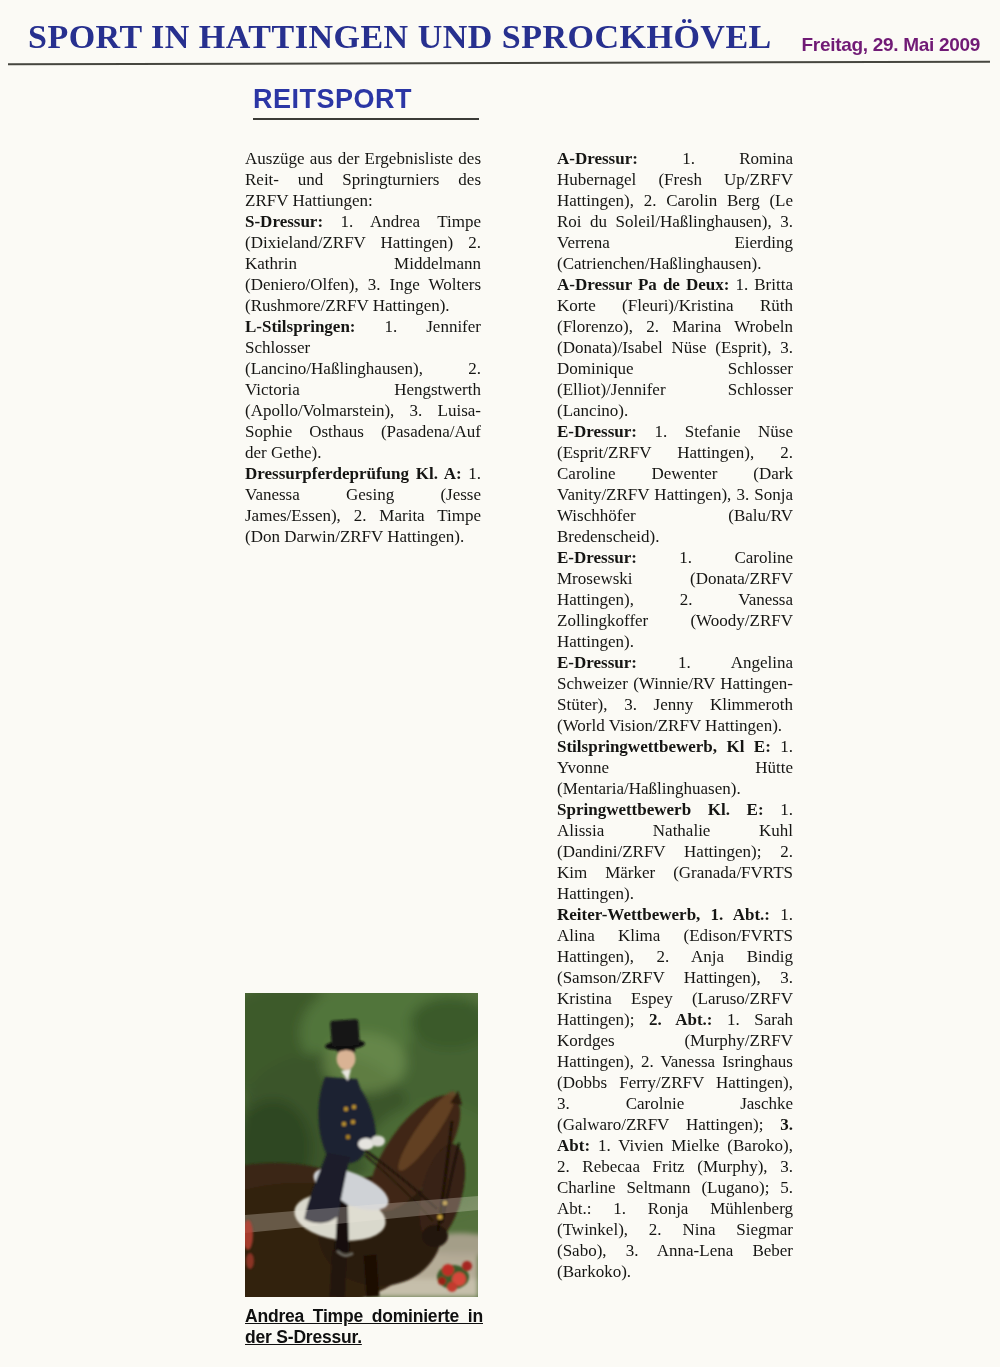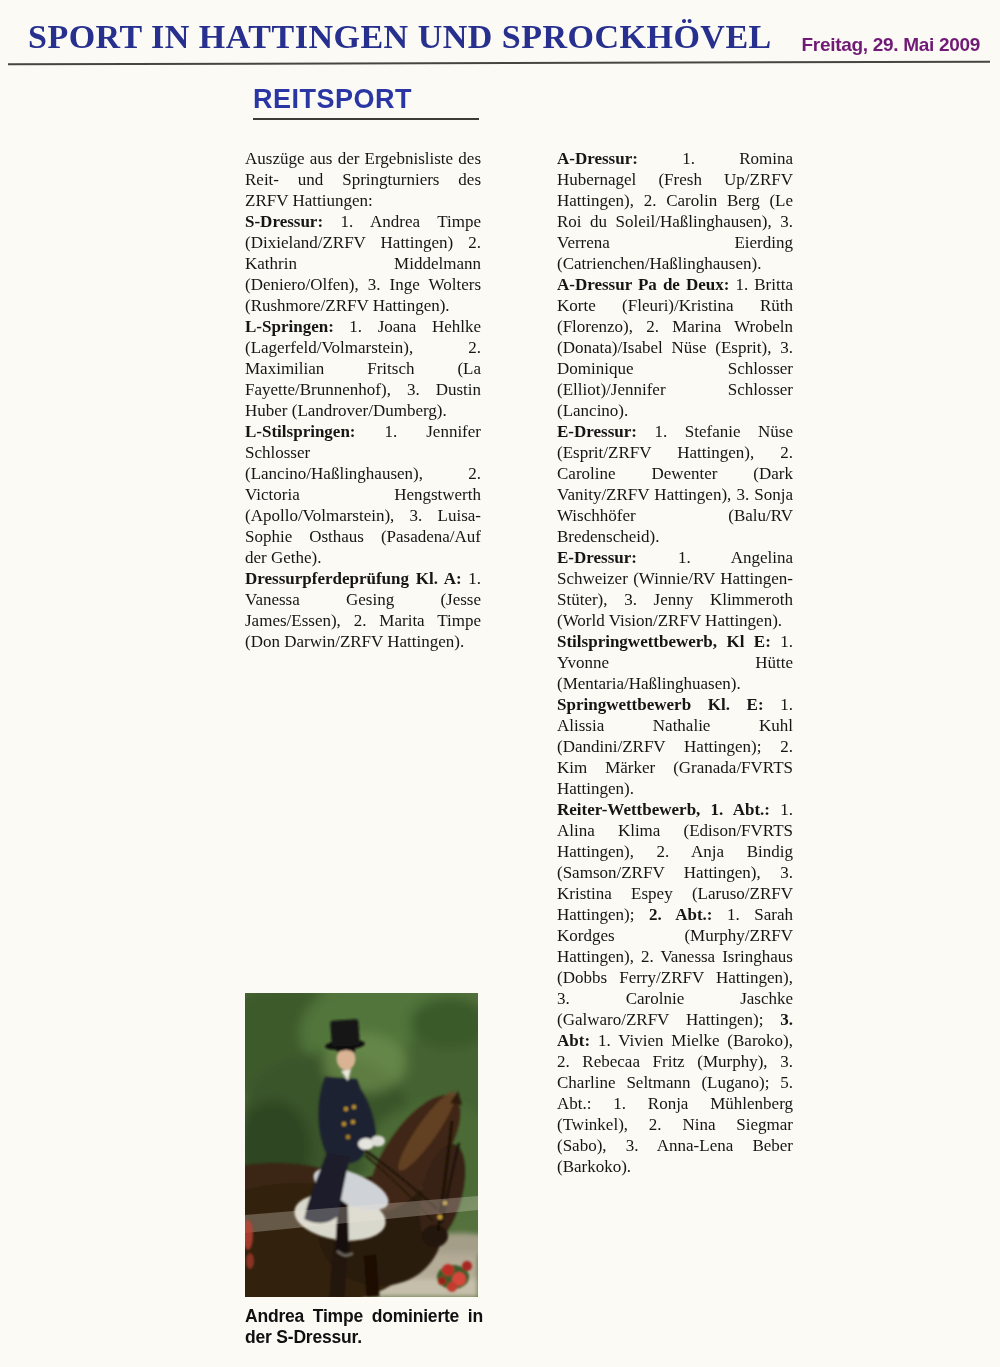--- a/index.html
+++ b/index.html
@@ -60,43 +60,44 @@
   .photo{
     position:absolute;left:245px;top:993px;width:233px;height:304px;
     display:block;
   }
   .caption{
     position:absolute;left:245px;top:1306px;width:238px;
     font-family:"Liberation Sans", sans-serif;
     font-weight:700;font-size:17.5px;line-height:21px;
     color:#101010;text-align:justify;
     letter-spacing:-0.2px;
+    text-decoration:underline;
   }
 </style>
 </head>
 <body>
 
 <div class="masthead-title">SPORT IN HATTINGEN UND SPROCKHÖVEL</div>
 <div class="masthead-date">Freitag, 29. Mai 2009</div>
 <div class="top-rule"></div>
 
 <div class="section-title">REITSPORT</div>
 <div class="section-underline"></div>
 
 <div class="col" id="col-left">
     <p>Auszüge aus der Ergebnisliste des Reit- und Springturniers des ZRFV Hattiungen:</p>
     <p><b>S-Dressur:</b> 1. Andrea Timpe (Dixieland/ZRFV Hattingen) 2. Kathrin Middelmann (Deniero/Olfen), 3. Inge Wolters (Rushmore/ZRFV Hattingen).</p>
-    <p><b>L-Springen:</b> 1. Joana Hehlke (Lagerfeld/Volmarstein), 2. Maximilian Fritsch (La Fayette/Brunnenhof), 3. Dustin Huber (Landrover/Dumberg).</p>
     <p><b>L-Stilspringen:</b> 1. Jennifer Schlosser (Lancino/Haßlinghausen), 2. Victoria Hengstwerth (Apollo/Volmarstein), 3. Luisa-Sophie Osthaus (Pasadena/Auf der Gethe).</p>
     <p><b>Dressurpferdeprüfung Kl. A:</b> 1. Vanessa Gesing (Jesse James/Essen), 2. Marita Timpe (Don Darwin/ZRFV Hattingen).</p>
   </div>
 <div class="col" id="col-right">
     <p><b>A-Dressur:</b> 1. Romina Hubernagel (Fresh Up/ZRFV Hattingen), 2. Carolin Berg (Le Roi du Soleil/Haßlinghausen), 3. Verrena Eierding (Catrienchen/Haßlinghausen).</p>
     <p><b>A-Dressur Pa de Deux:</b> 1. Britta Korte (Fleuri)/Kristina Rüth (Florenzo), 2. Marina Wrobeln (Donata)/Isabel Nüse (Esprit), 3. Dominique Schlosser (Elliot)/Jennifer Schlosser (Lancino).</p>
     <p><b>E-Dressur:</b> 1. Stefanie Nüse (Esprit/ZRFV Hattingen), 2. Caroline Dewenter (Dark Vanity/ZRFV Hattingen), 3. Sonja Wischhöfer (Balu/RV Bredenscheid).</p>
+    <p><b>E-Dressur:</b> 1. Caroline Mrosewski (Donata/ZRFV Hattingen), 2. Vanessa Zollingkoffer (Woody/ZRFV Hattingen).</p>
     <p><b>E-Dressur:</b> 1. Angelina Schweizer (Winnie/RV Hattingen-Stüter), 3. Jenny Klimmeroth (World Vision/ZRFV Hattingen).</p>
     <p><b>Stilspringwettbewerb, Kl E:</b> 1. Yvonne Hütte (Mentaria/Haßlinghuasen).</p>
     <p><b>Springwettbewerb Kl. E:</b> 1. Alissia Nathalie Kuhl (Dandini/ZRFV Hattingen); 2. Kim Märker (Granada/FVRTS Hattingen).</p>
     <p><b>Reiter-Wettbewerb, 1. Abt.:</b> 1. Alina Klima (Edison/FVRTS Hattingen), 2. Anja Bindig (Samson/ZRFV Hattingen), 3. Kristina Espey (Laruso/ZRFV Hattingen); <b>2. Abt.:</b> 1. Sarah Kordges (Murphy/ZRFV Hattingen), 2. Vanessa Isringhaus (Dobbs Ferry/ZRFV Hattingen), 3. Carolnie Jaschke (Galwaro/ZRFV Hattingen); <b>3. Abt:</b> 1. Vivien Mielke (Baroko), 2. Rebecaa Fritz (Murphy), 3. Charline Seltmann (Lugano); 5. Abt.: 1. Ronja Mühlenberg (Twinkel), 2. Nina Siegmar (Sabo), 3. Anna-Lena Beber (Barkoko).</p>
   </div>
 
 <svg class="photo" viewBox="0 0 233 304" preserveAspectRatio="none" aria-hidden="true">
   <defs>
     <filter id="f1" x="-40%" y="-40%" width="180%" height="180%">
         <feGaussianBlur stdDeviation="6"></feGaussianBlur>

